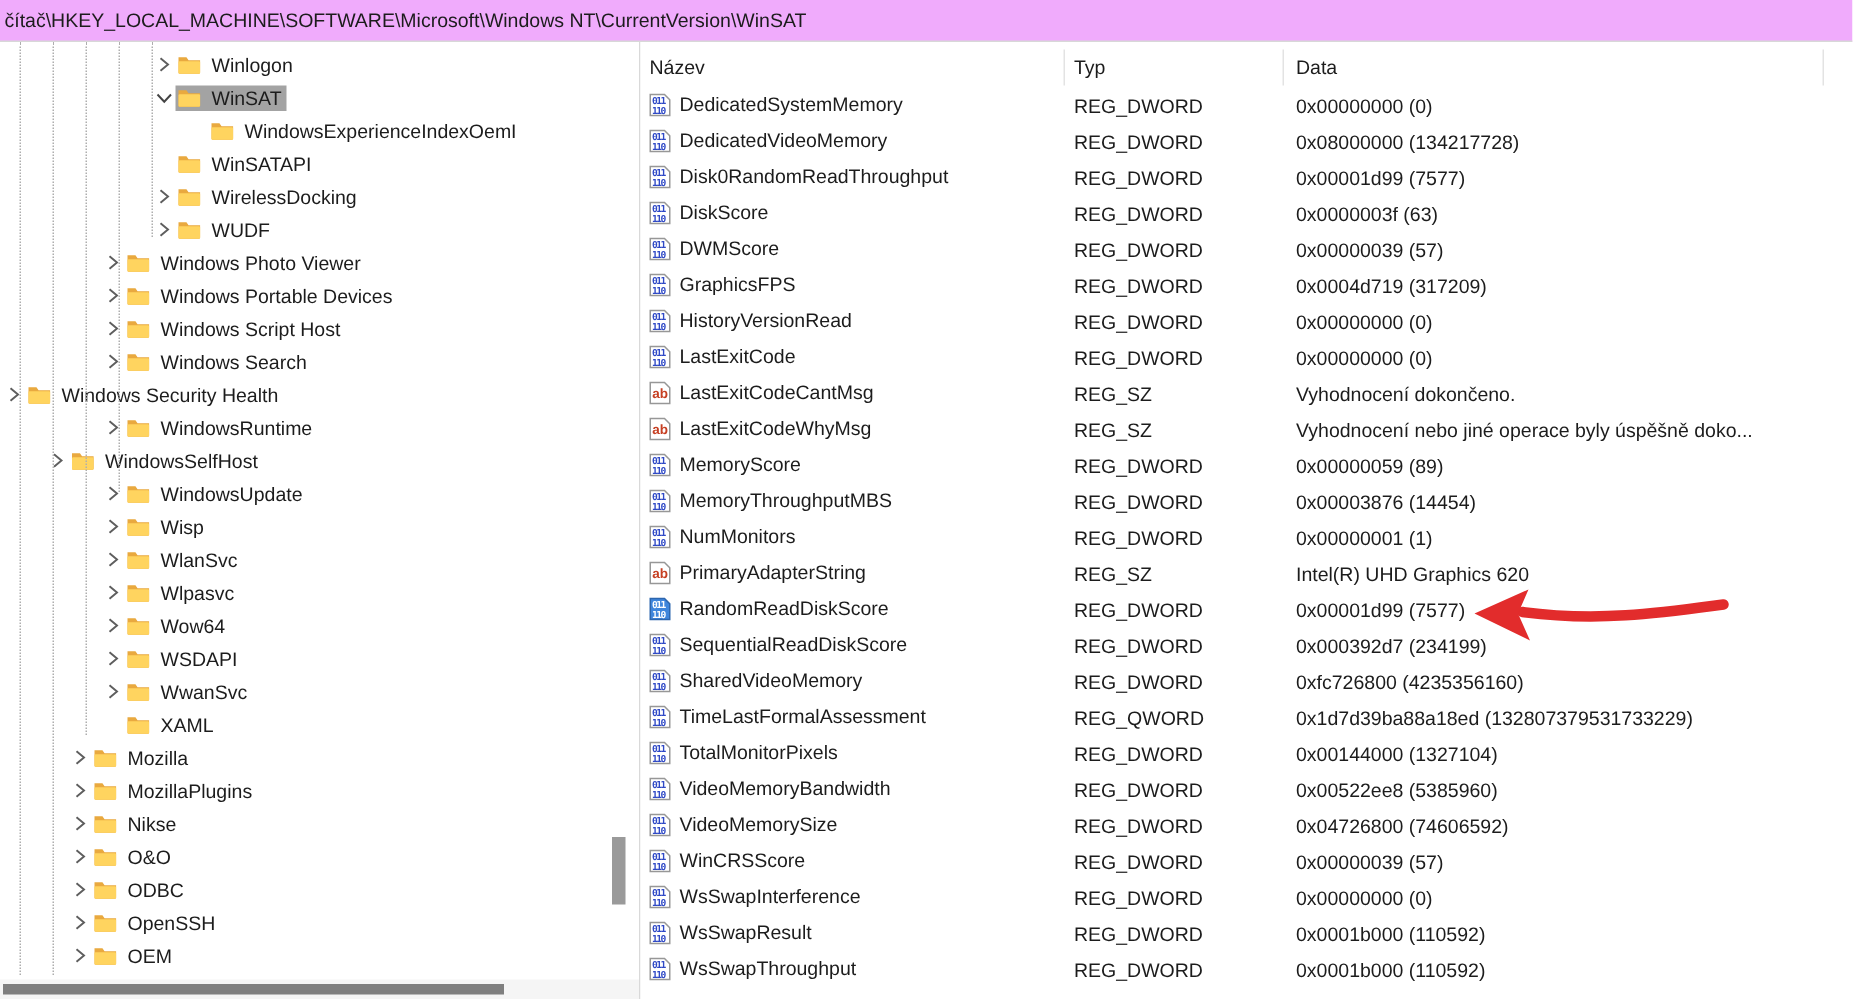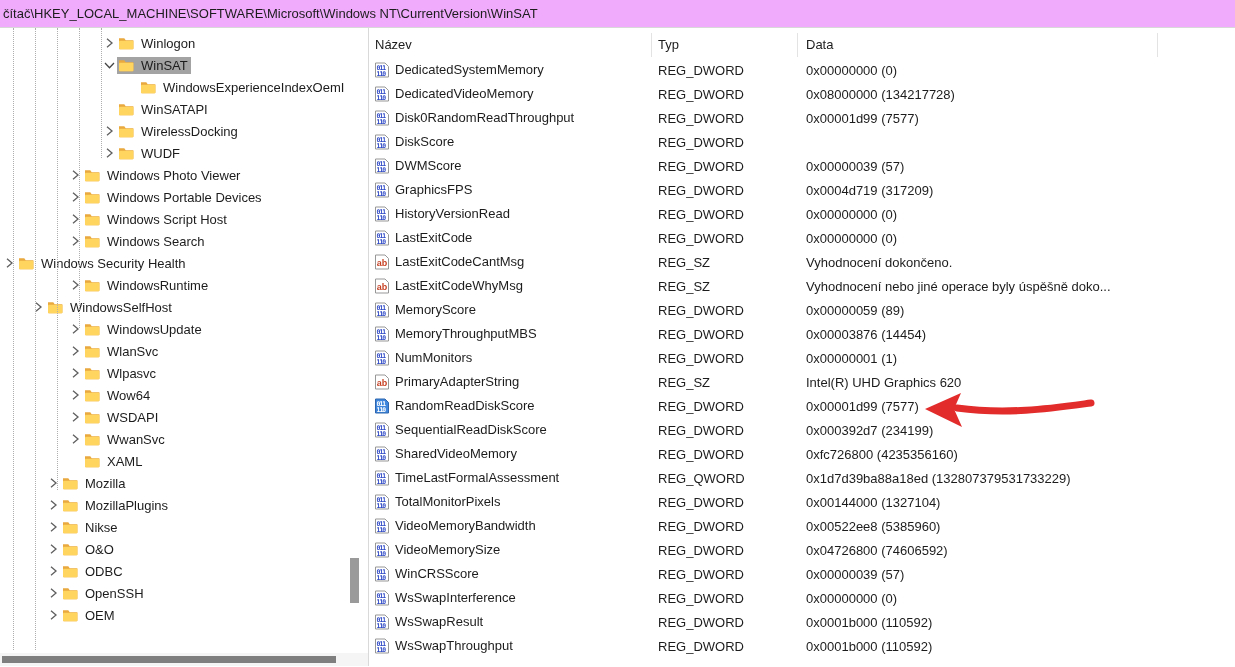--- a/index.html
+++ b/index.html
@@ -5,21 +5,21 @@
   * { margin:0; padding:0; box-sizing:border-box; }
   html,body { width:1235px; height:667px; overflow:hidden; background:#fff;
     font-family:"Liberation Sans", sans-serif; font-size:13px; color:#1c1c1c; }
 
   .address-bar { height:28px; display:flex; align-items:center; padding-left:3px;
     border-bottom:1px solid #d8d8d8; background:#f0abfc; white-space:nowrap; overflow:hidden; }
 
   .main { display:flex; height:638px; }
 
   
-  .tree-panel { position:relative; width:369px; flex:none; border-right:1px solid #d9d9d9;
+  .tree-panel { position:relative; width:427px; flex:none; border-right:1px solid #d9d9d9;
     background:#fff; overflow:hidden; padding-top:4px; }
   .guide { position:absolute; top:0; width:0; border-left:1px dotted #aeaeae; pointer-events:none; }
   .tree-row { height:22px; display:flex; align-items:center; white-space:nowrap; cursor:default; }
   .expander { width:17px; flex:none; display:flex; align-items:center; justify-content:center; }
   .tree-group { display:flex; align-items:center; gap:5px; padding:1px 3px 1px 1px; }
   .tree-row.selected .tree-group { background:#a3a3a3; }
   .tree-label { padding-left:2px; }
 
   .vscroll { position:absolute; right:9px; top:530px; width:9px; height:45px;
     background:#9a9a9a; }
@@ -286,20 +286,36 @@
                 <path d="M6 3.8 L11 8 L6 12.2" fill="none" stroke="#5f5f5f" stroke-width="1.3"></path>
               </svg>
             </span>
             <span class="tree-group">
               <span style="display: flex;">
                 <svg width="16" height="14" viewBox="0 0 16 14">
                   <path d="M1 2.2 h5.3 l1.4 2 H15.4 V12.4 a.8.8 0 0 1 -.8.8 H1.8 A.8.8 0 0 1 1 12.4 Z" fill="#e9a93f"></path>
                   <rect x="1" y="4.8" width="14.4" height="8.4" rx="0.8" fill="#ffd45f"></rect>
                 </svg>
               </span>
+              <span class="tree-label">Wisp</span>
+            </span>
+          </div>
+          <div class="tree-row" style="padding-left: 66px;">
+            <span class="expander">
+              <svg width="16" height="16" viewBox="0 0 16 16">
+                <path d="M6 3.8 L11 8 L6 12.2" fill="none" stroke="#5f5f5f" stroke-width="1.3"></path>
+              </svg>
+            </span>
+            <span class="tree-group">
+              <span style="display: flex;">
+                <svg width="16" height="14" viewBox="0 0 16 14">
+                  <path d="M1 2.2 h5.3 l1.4 2 H15.4 V12.4 a.8.8 0 0 1 -.8.8 H1.8 A.8.8 0 0 1 1 12.4 Z" fill="#e9a93f"></path>
+                  <rect x="1" y="4.8" width="14.4" height="8.4" rx="0.8" fill="#ffd45f"></rect>
+                </svg>
+              </span>
               <span class="tree-label">WlanSvc</span>
             </span>
           </div>
           <div class="tree-row" style="padding-left: 66px;">
             <span class="expander">
               <svg width="16" height="16" viewBox="0 0 16 16">
                 <path d="M6 3.8 L11 8 L6 12.2" fill="none" stroke="#5f5f5f" stroke-width="1.3"></path>
               </svg>
             </span>
             <span class="tree-group">
@@ -545,20 +561,21 @@
               <span class="vicon">
                 <svg width="16" height="16" viewBox="0 0 16 16">
                   <path d="M1.5 1 h9.5 l3.5 3.5 V15 H1.5 Z" fill="#fff" stroke="#979797"></path>
                   <text x="2.6" y="7.6" font-size="6.4" font-weight="bold" fill="#2f49c6" font-family="DejaVu Sans Mono, monospace" letter-spacing="-1">011</text>
                   <text x="2.6" y="13.8" font-size="6.4" font-weight="bold" fill="#2f49c6" font-family="DejaVu Sans Mono, monospace" letter-spacing="-1">110</text>
                 </svg>
               </span>
               <span>DiskScore</span>
             </div>
             <div class="c-type">REG_DWORD</div>
+            <div class="c-data">0x0000003f (63)</div>
           </div>
           <div class="vrow">
             <div class="c-name">
               <span class="vicon">
                 <svg width="16" height="16" viewBox="0 0 16 16">
                   <path d="M1.5 1 h9.5 l3.5 3.5 V15 H1.5 Z" fill="#fff" stroke="#979797"></path>
                   <text x="2.6" y="7.6" font-size="6.4" font-weight="bold" fill="#2f49c6" font-family="DejaVu Sans Mono, monospace" letter-spacing="-1">011</text>
                   <text x="2.6" y="13.8" font-size="6.4" font-weight="bold" fill="#2f49c6" font-family="DejaVu Sans Mono, monospace" letter-spacing="-1">110</text>
                 </svg>
               </span>

